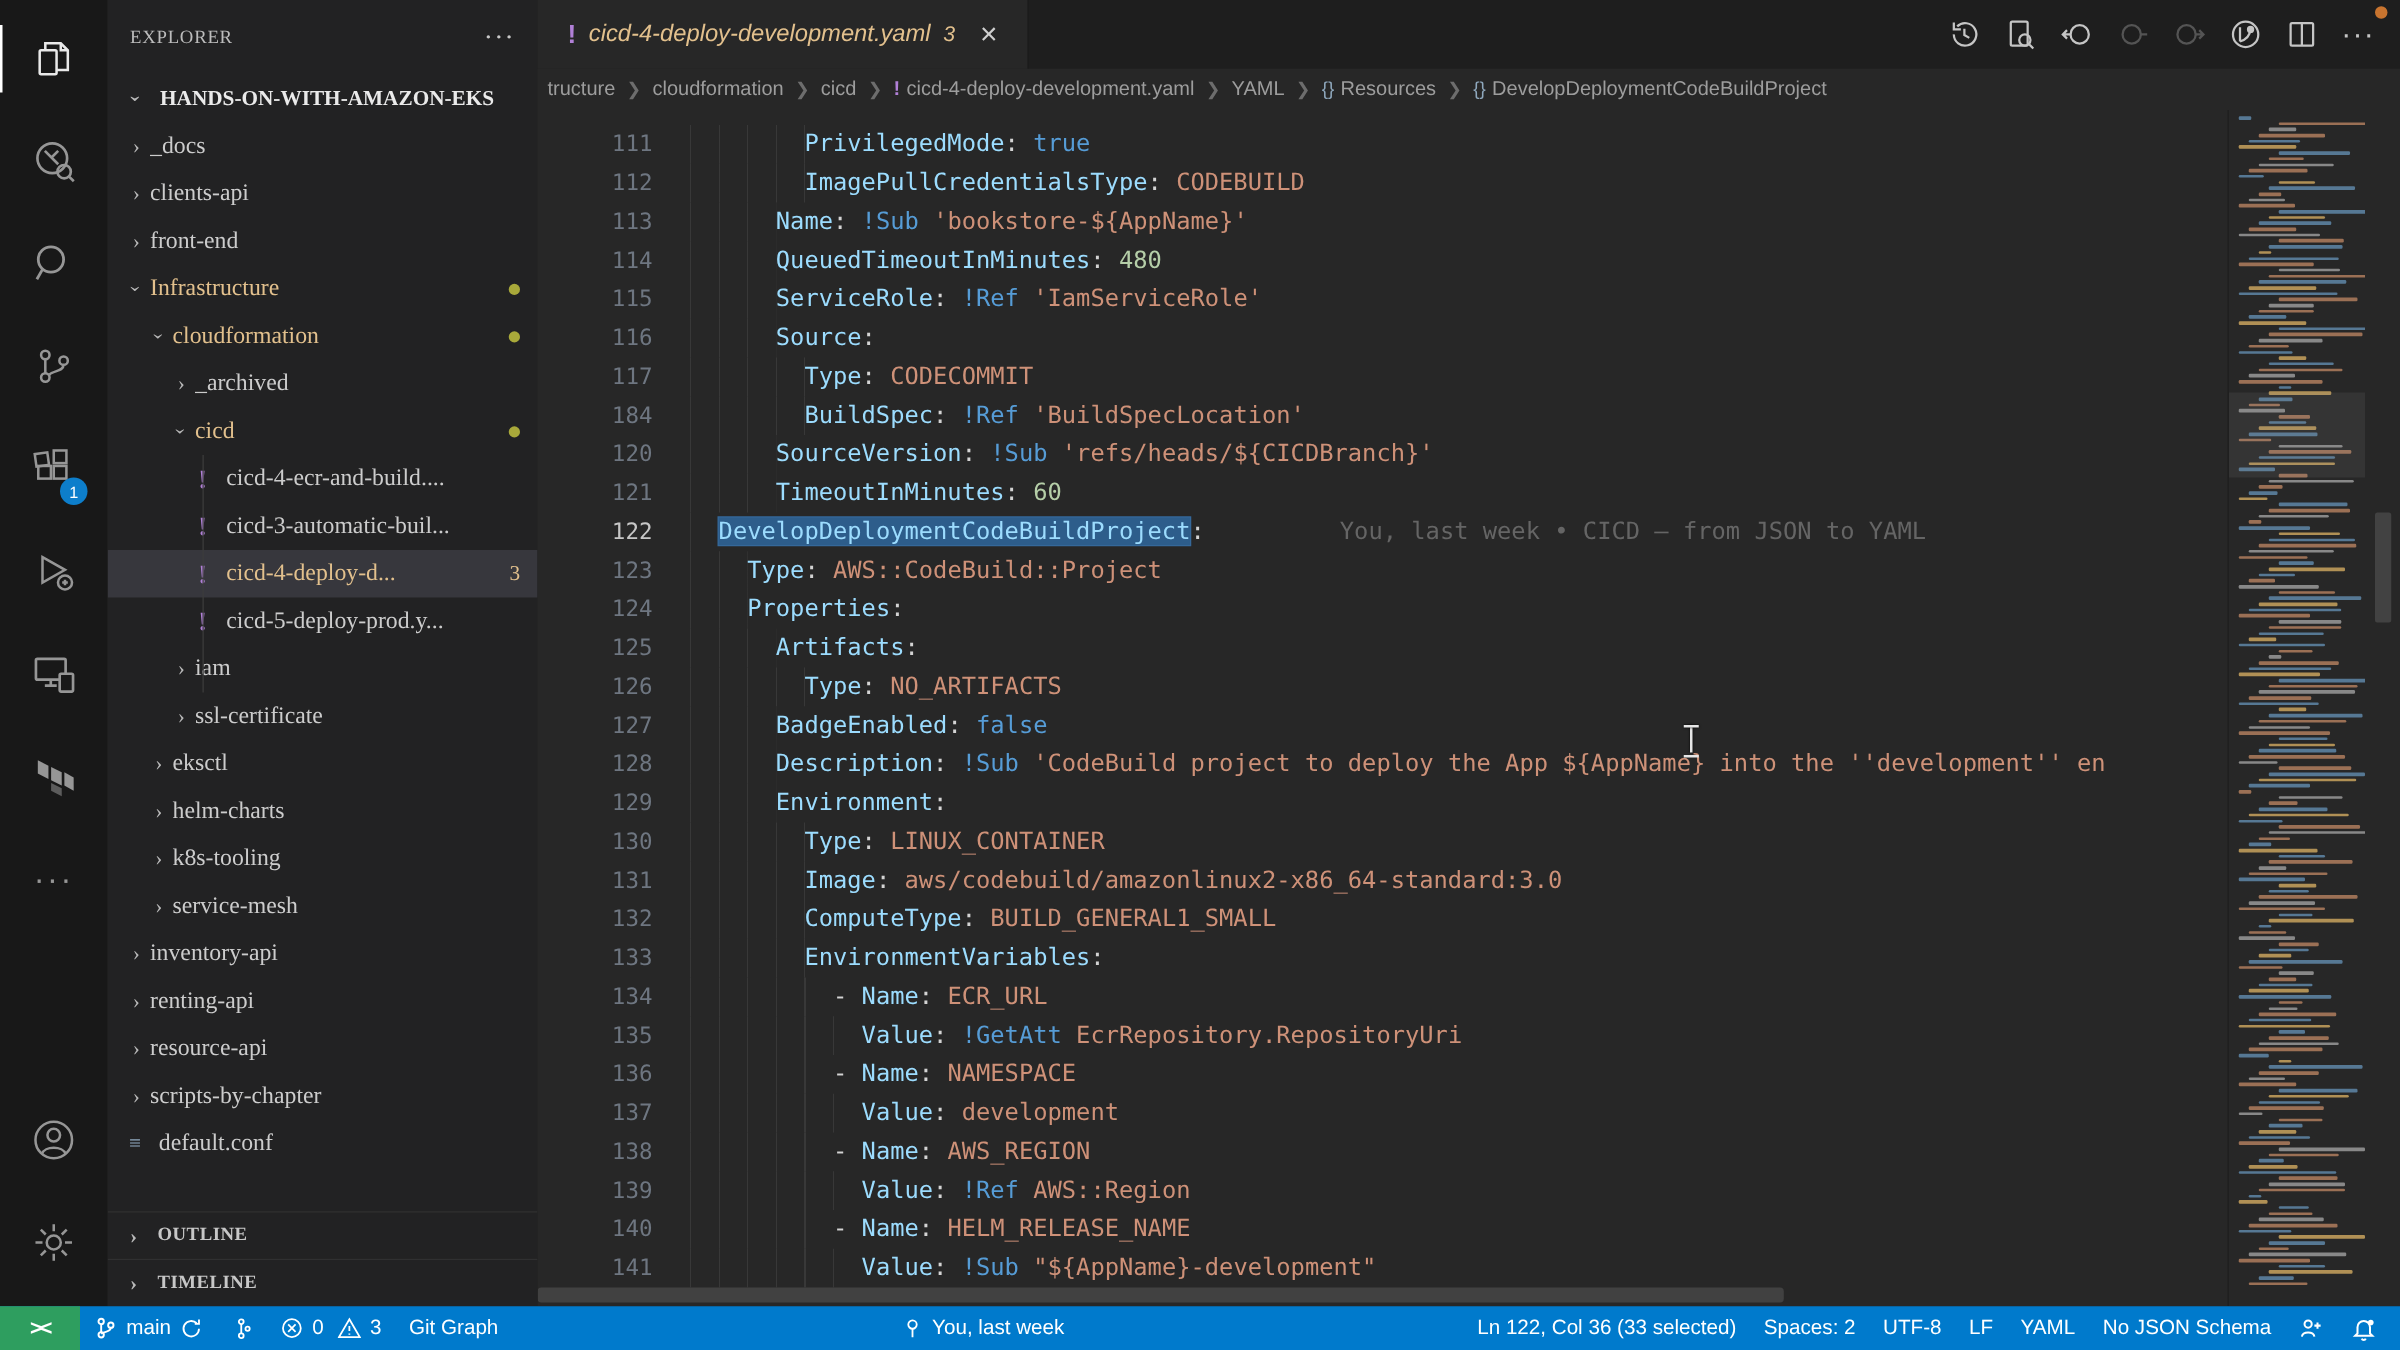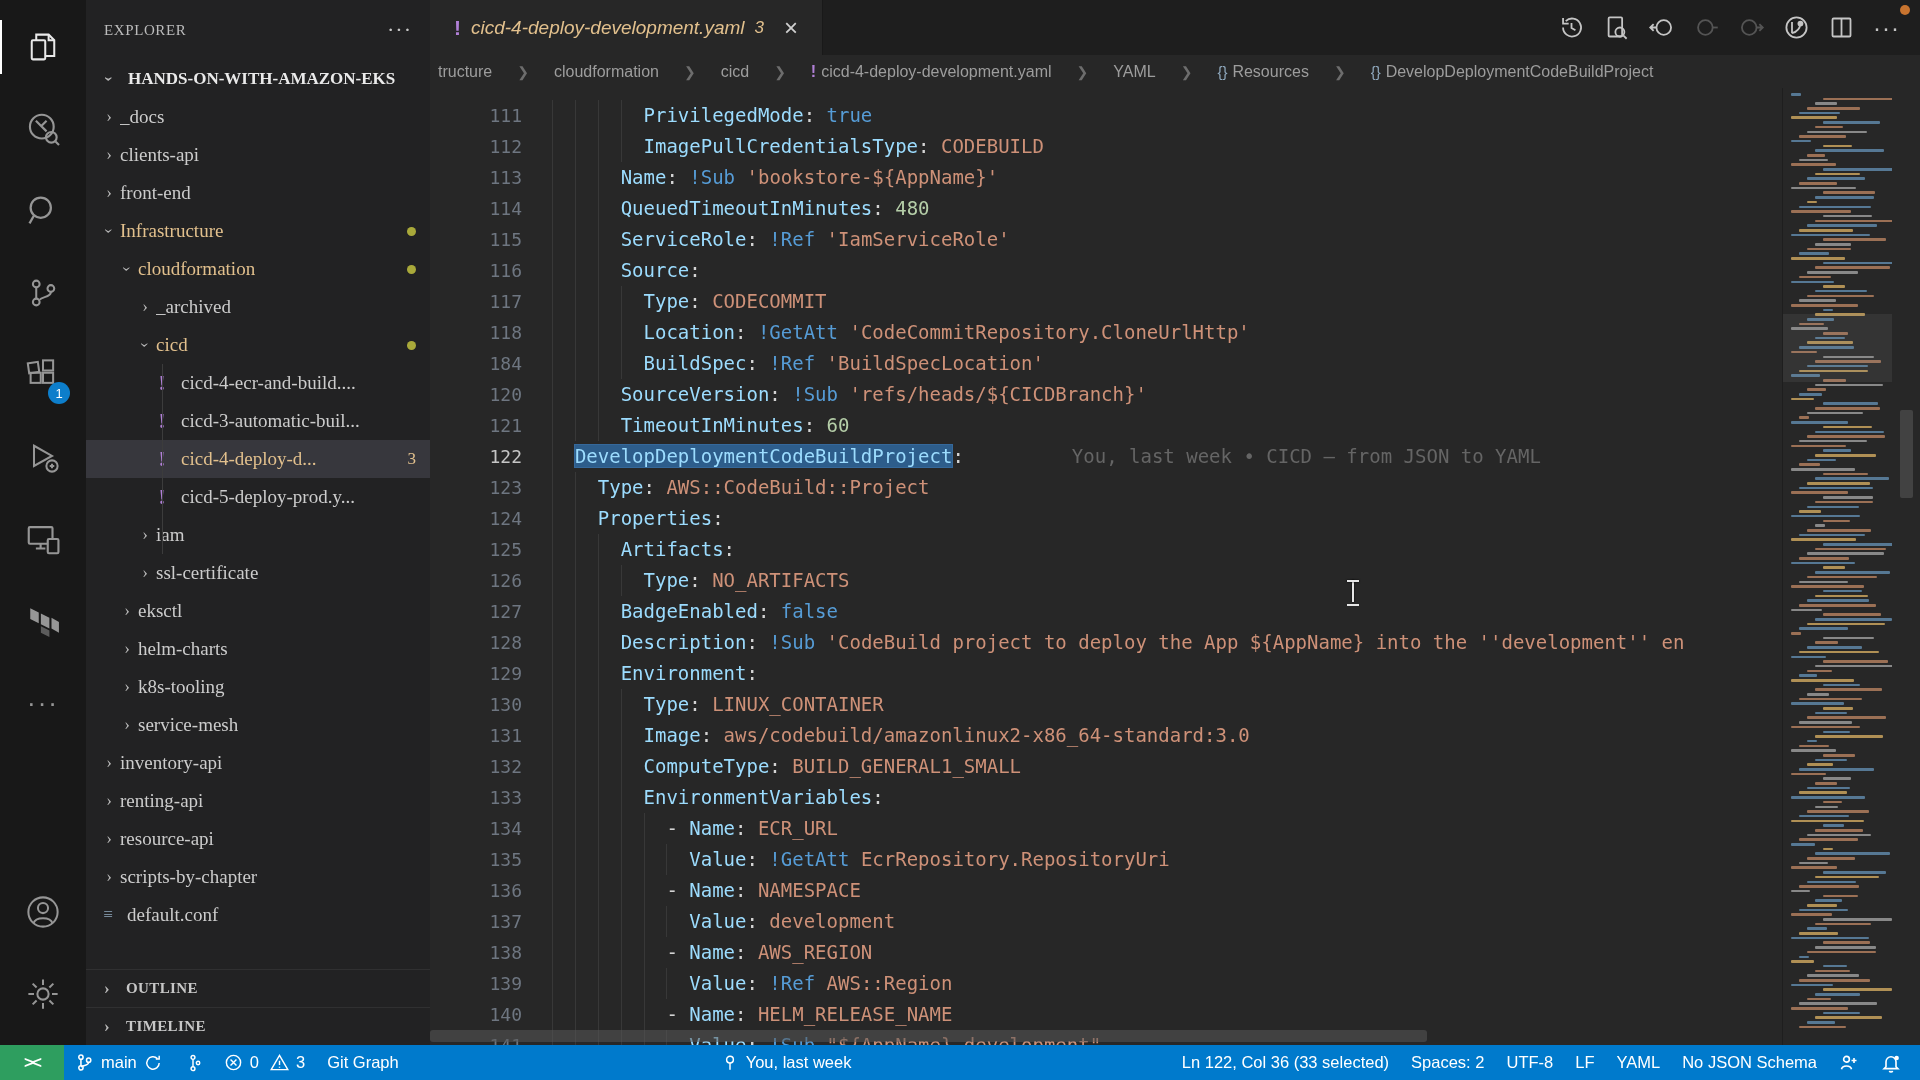--- a/index.html
+++ b/index.html
@@ -44,21 +44,21 @@
   .tabbar{height:55px;background:#1e1e1e;display:flex;align-items:stretch;}
   .tab{background:#272727;display:flex;align-items:center;padding:0 24px;gap:10px;border-right:1px solid #191919;cursor:pointer;}
   .tab .warn-ic{margin-right:0;width:auto;}
   .tab-title{color:#E2C08D;font-style:italic;font-size:19px;}
   .tab-badge{color:#E2C08D;font-style:italic;font-size:17px;}
   .tab-close{color:#cfcfcf;font-size:24px;margin-left:10px;line-height:1;cursor:pointer;}
   .tab-actions{margin-left:auto;display:flex;align-items:center;gap:18px;padding-right:20px;color:#c5c5c5;}
   .tab-actions .dim{opacity:.32;}
   .corner-dot{position:absolute;right:10px;top:5px;width:10px;height:10px;border-radius:50%;background:#c8742f;}
 
-  .breadcrumbs{height:33px;display:flex;align-items:center;gap:25px;padding-left:8px;font-size:16px;color:#9d9d9d;background:#272727;white-space:nowrap;}
+  .breadcrumbs{height:33px;display:flex;align-items:center;gap:9px;padding-left:8px;font-size:16px;color:#9d9d9d;background:#272727;white-space:nowrap;}
   .bc-sep{color:#6d6d6d;font-size:14px;}
   .bc-item{cursor:pointer;display:flex;align-items:center;gap:5px;}
   .bc-warn{color:#B180D7;font-weight:700;}
   .bc-brace{color:#8fa8bd;font-size:15px;}
 
   .editor{position:absolute;top:88px;left:0;right:0;bottom:0;overflow:hidden;
     font-family:"DejaVu Sans Mono","Liberation Mono",monospace;font-size:19px;line-height:31px;}
   .code-lines{position:absolute;top:12px;left:0;right:140px;overflow:hidden;}
   .code-line{display:flex;height:31px;}
   .gutter-num{width:92px;flex:none;text-align:right;color:#6e7681;font-size:18px;cursor:pointer;}
@@ -405,24 +405,20 @@
           <div class="gutter-num">115</div>
           <div class="code-text"><span class="ind" style="width: 6ch;"></span><span class="tk-k">ServiceRole</span><span class="tk-p">: </span><span class="tk-t">!Ref</span><span class="tk-p"> </span><span class="tk-s">'IamServiceRole'</span></div>
         </div>
         <div class="code-line">
           <div class="gutter-num">116</div>
           <div class="code-text"><span class="ind" style="width: 6ch;"></span><span class="tk-k">Source</span><span class="tk-p">:</span></div>
         </div>
         <div class="code-line">
           <div class="gutter-num">117</div>
           <div class="code-text"><span class="ind" style="width: 8ch;"></span><span class="tk-k">Type</span><span class="tk-p">: </span><span class="tk-s">CODECOMMIT</span></div>
-        </div>
-        <div class="code-line">
-          <div class="gutter-num">118</div>
-          <div class="code-text"><span class="ind" style="width: 8ch;"></span><span class="tk-k">Location</span><span class="tk-p">: </span><span class="tk-t">!GetAtt</span><span class="tk-p"> </span><span class="tk-s">'CodeCommitRepository.CloneUrlHttp'</span></div>
         </div>
         <div class="code-line">
           <div class="gutter-num">184</div>
           <div class="code-text"><span class="ind" style="width: 8ch;"></span><span class="tk-k">BuildSpec</span><span class="tk-p">: </span><span class="tk-t">!Ref</span><span class="tk-p"> </span><span class="tk-s">'BuildSpecLocation'</span></div>
         </div>
         <div class="code-line">
           <div class="gutter-num">120</div>
           <div class="code-text"><span class="ind" style="width: 6ch;"></span><span class="tk-k">SourceVersion</span><span class="tk-p">: </span><span class="tk-t">!Sub</span><span class="tk-p"> </span><span class="tk-s">'refs/heads/${CICDBranch}'</span></div>
         </div>
         <div class="code-line">

